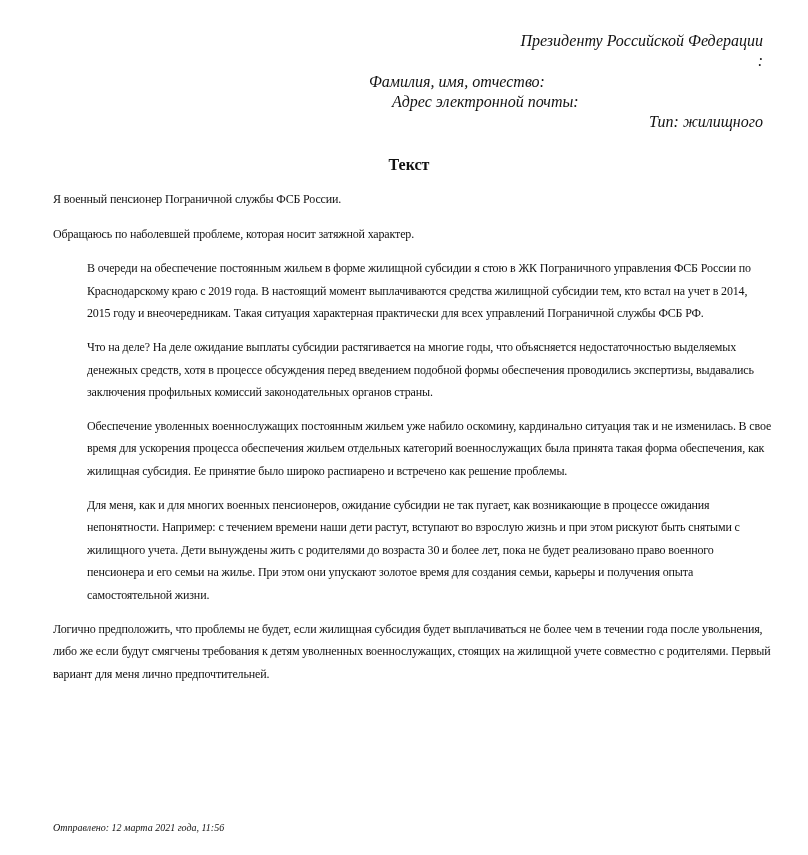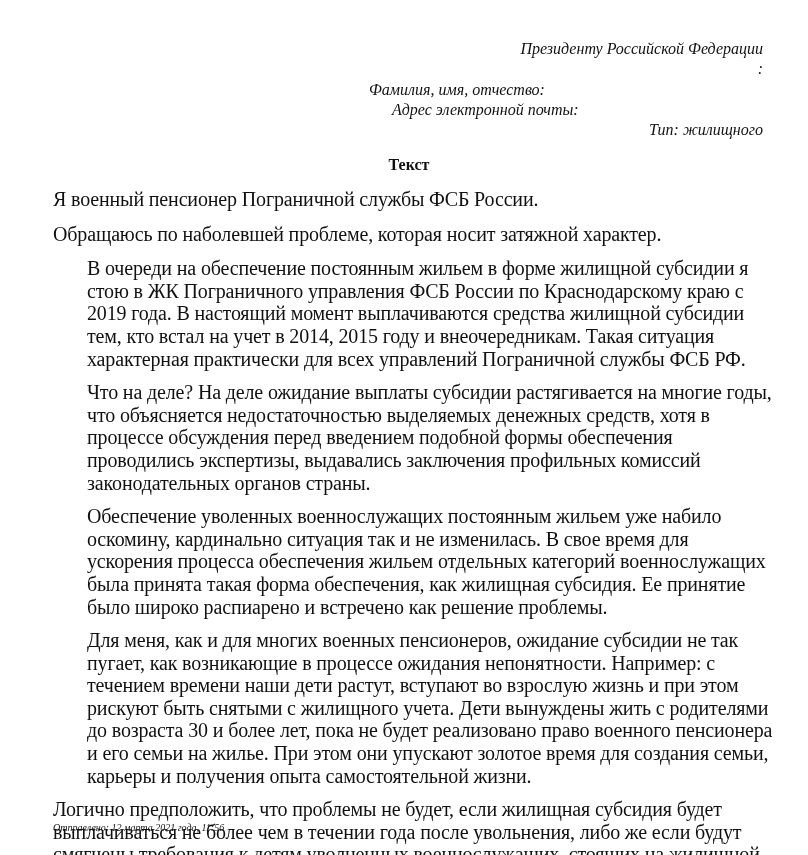--- a/index.html
+++ b/index.html
@@ -14,21 +14,20 @@
       overflow: hidden;
       font-family: "Liberation Serif", "DejaVu Serif", serif;
       color: #111111;
     }
     .header {
       position: absolute;
       font-style: italic;
       font-size: 16px;
       line-height: 19px;
       white-space: nowrap;
-      margin-top: 8px;
     }
     .h-recipient { right: 45px; top: 31px; }
     .h-colon { right: 45px; top: 51px; }
     .h-fio { left: 369px; top: 72px; }
     .h-email { left: 392px; top: 92px; text-align: right; }
     .h-type { right: 45px; top: 112px; }
 
     .title {
       position: absolute;
       top: 155px;
@@ -40,21 +39,21 @@
       line-height: 19px;
     }
     .body-text {
       position: absolute;
       left: 53px;
       top: 188px;
       width: 720px;
     }
     .para {
       margin: 0 0 12px 0;
-      font-size: 20px;
+      font-size: 12px;
       line-height: 22.6px;
       letter-spacing: -0.15px;
     }
     .para.tight { margin-bottom: 11px; margin-left: 34px; }
     .sent {
       position: absolute;
       left: 53px;
       top: 818px;
       font-style: italic;
       font-size: 10px;

